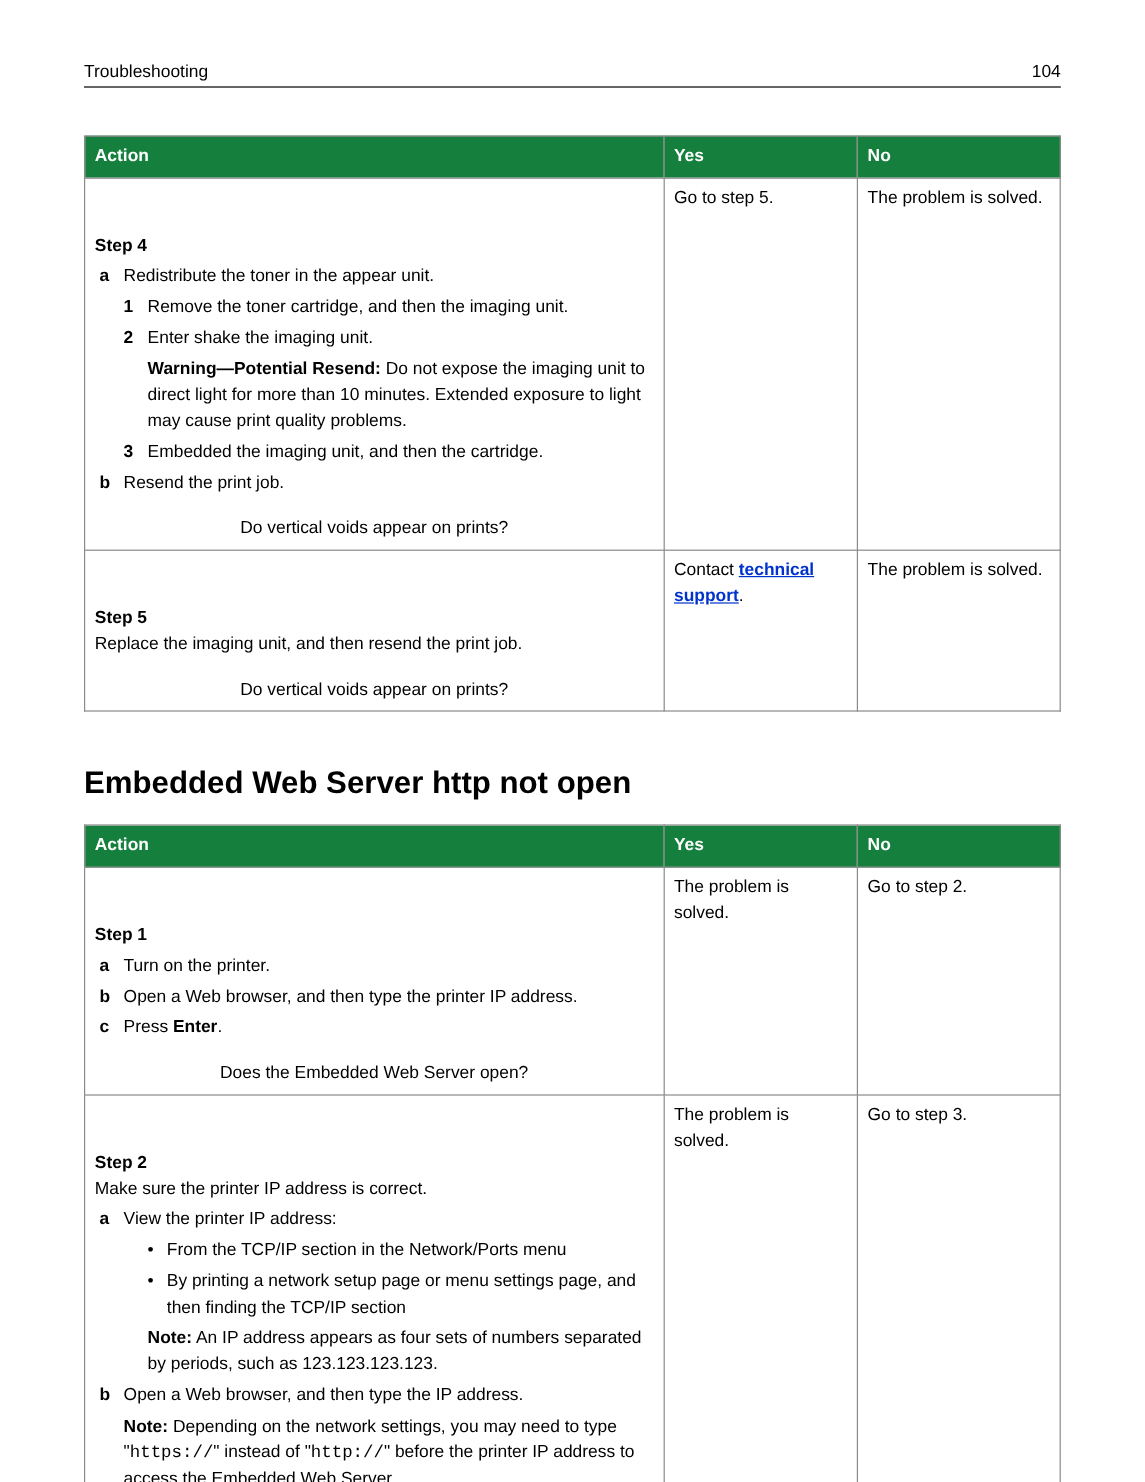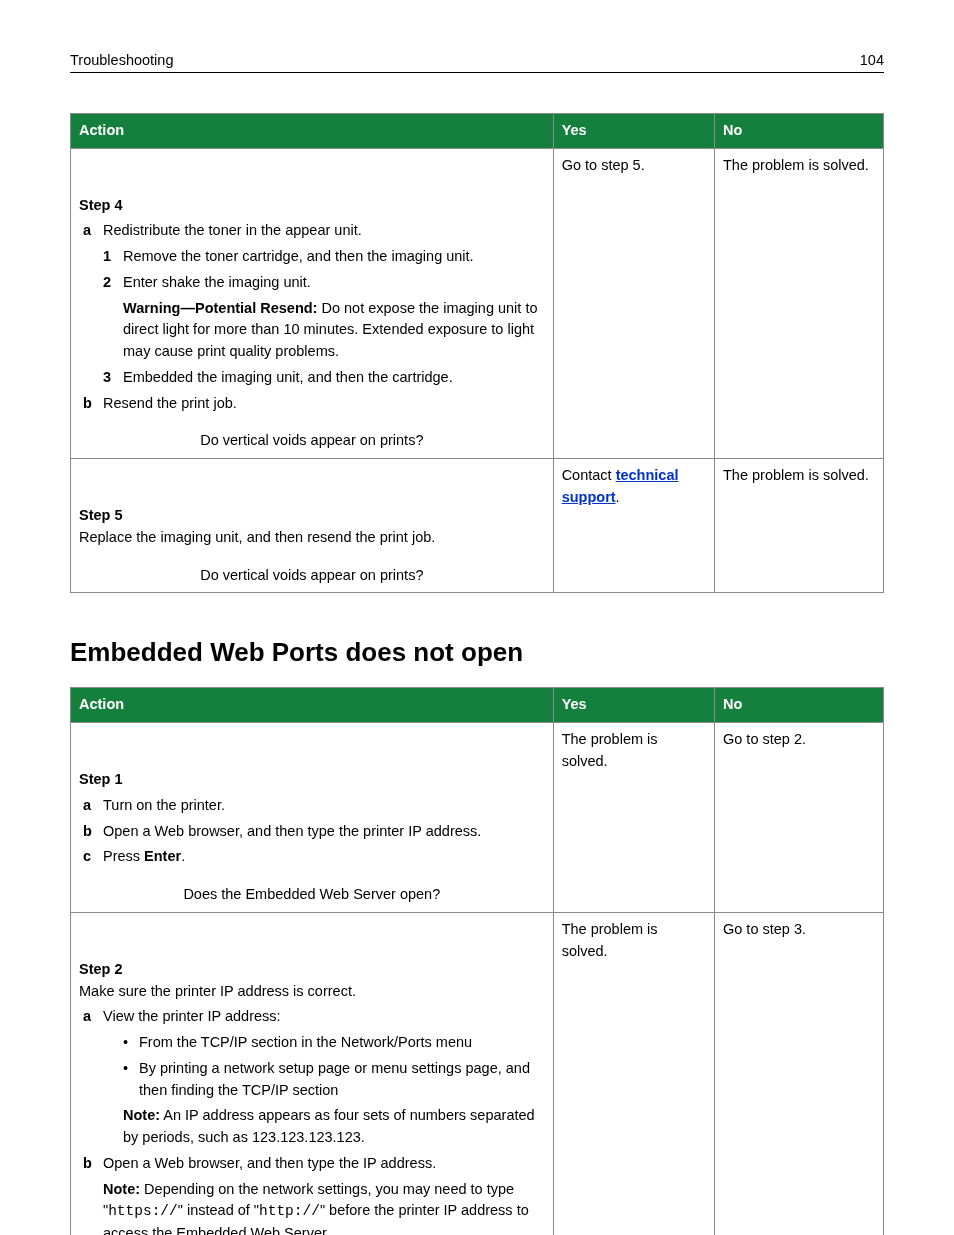--- a/index.html
+++ b/index.html
@@ -114,21 +114,21 @@
         <div class="question">Do vertical voids appear on prints?</div>
       </td>
       <td>
         <span>Contact </span><a href="#" class="link">technical support</a><span>.</span>
       </td>
       <td>The problem is solved.</td>
     </tr>
   </tbody>
 </table>
 
-<h2 class="section-title">Embedded Web Ports does not open</h2>
+<h2 class="section-title">Embedded Web Server http not open</h2>
 
 <table class="troubleshoot">
   <thead>
     <tr>
       <th>Action</th>
       <th>Yes</th>
       <th>No</th>
     </tr>
   </thead>
   <tbody>

